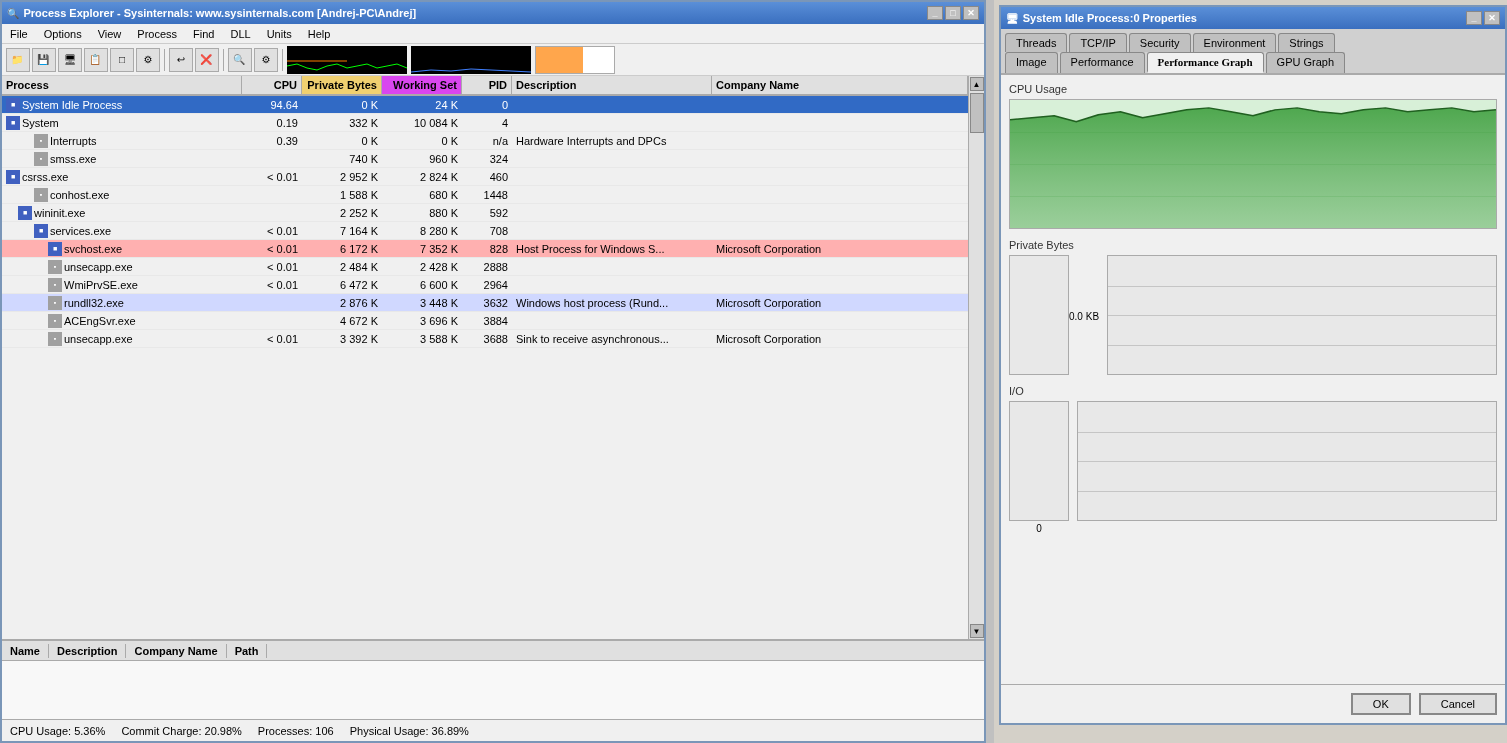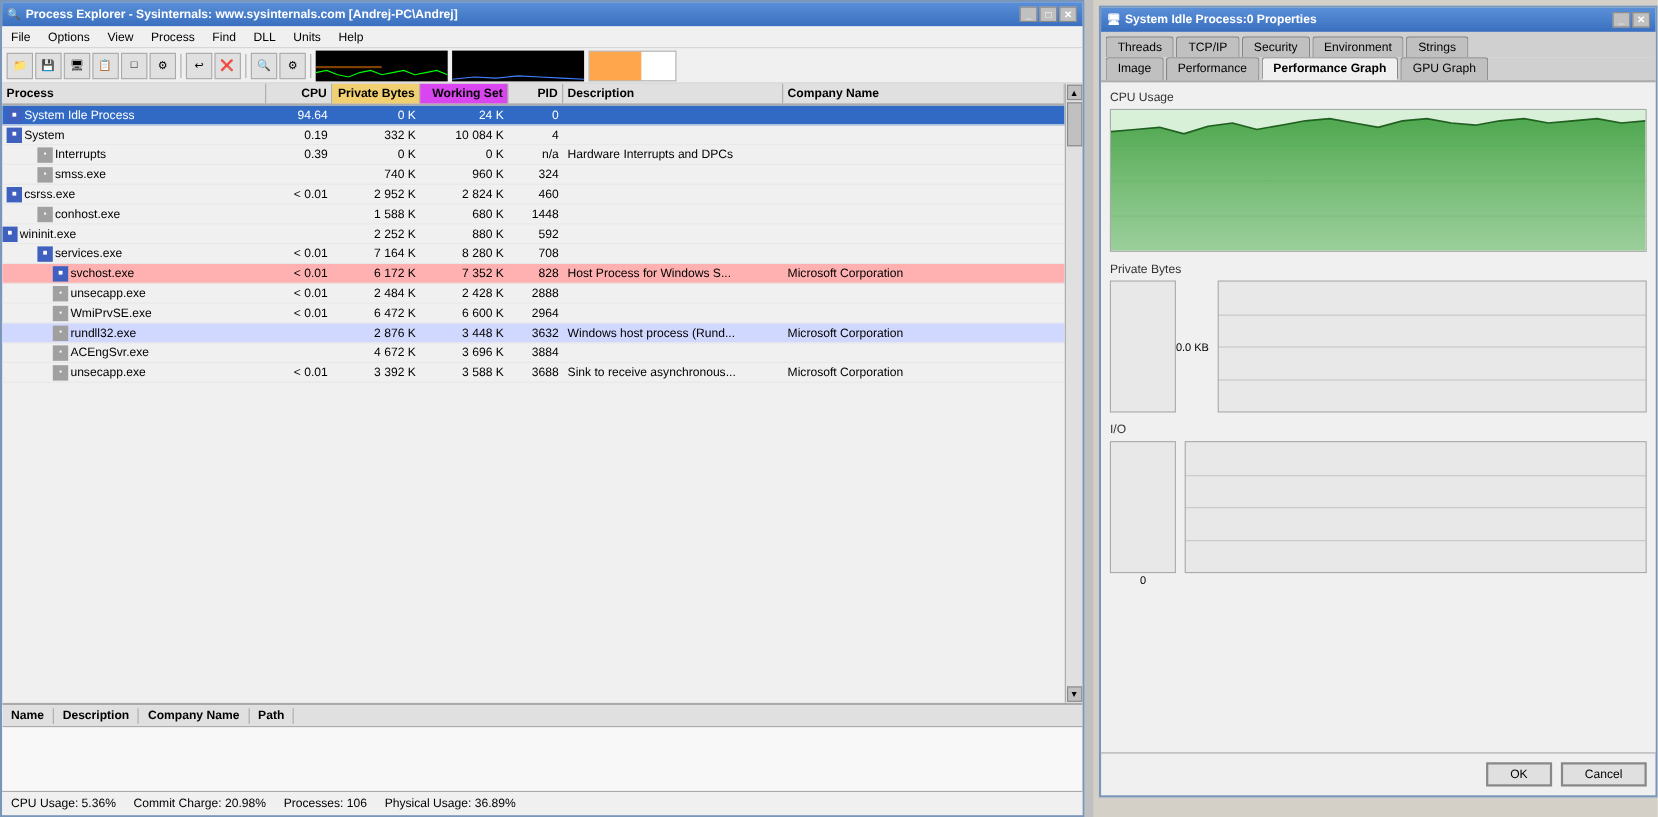--- a/index.html
+++ b/index.html
@@ -213,20 +213,21 @@
       border-bottom: none;
       font-size: 11px;
       cursor: pointer;
       border-radius: 3px 3px 0 0;
     }
     .tab.active {
       background: #f0f0f0;
       border-bottom: 2px solid #f0f0f0;
       z-index: 1;
       font-weight: bold;
+      font-family: Liberation Serif, serif;
     }
 
     .props-content {
       flex: 1;
       padding: 8px;
       background: #f0f0f0;
       overflow: hidden;
     }
 
     .section-label {
@@ -443,21 +444,21 @@
         <span>conhost.exe</span>
       </div>
       <div class="td td-cpu"></div>
       <div class="td td-private">1 588 K</div>
       <div class="td td-working">680 K</div>
       <div class="td td-pid">1448</div>
       <div class="td td-desc"></div>
       <div class="td td-company"></div>
     </div>
             <div class="tr ">
-      <div class="td td-process" style="padding-left:0;">
+      <div class="td td-process" style="padding-left:16px;">
         <span class="process-icon blue" style="font-size:7px; color:white;">■</span>
         <span>wininit.exe</span>
       </div>
       <div class="td td-cpu"></div>
       <div class="td td-private">2 252 K</div>
       <div class="td td-working">880 K</div>
       <div class="td td-pid">592</div>
       <div class="td td-desc"></div>
       <div class="td td-company"></div>
     </div>

